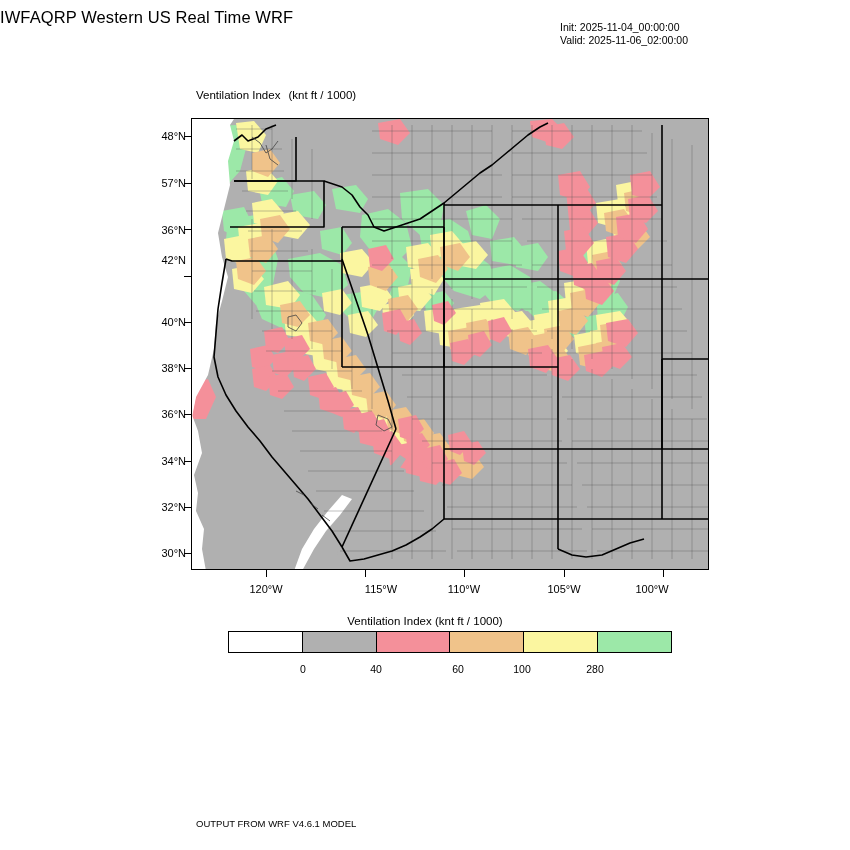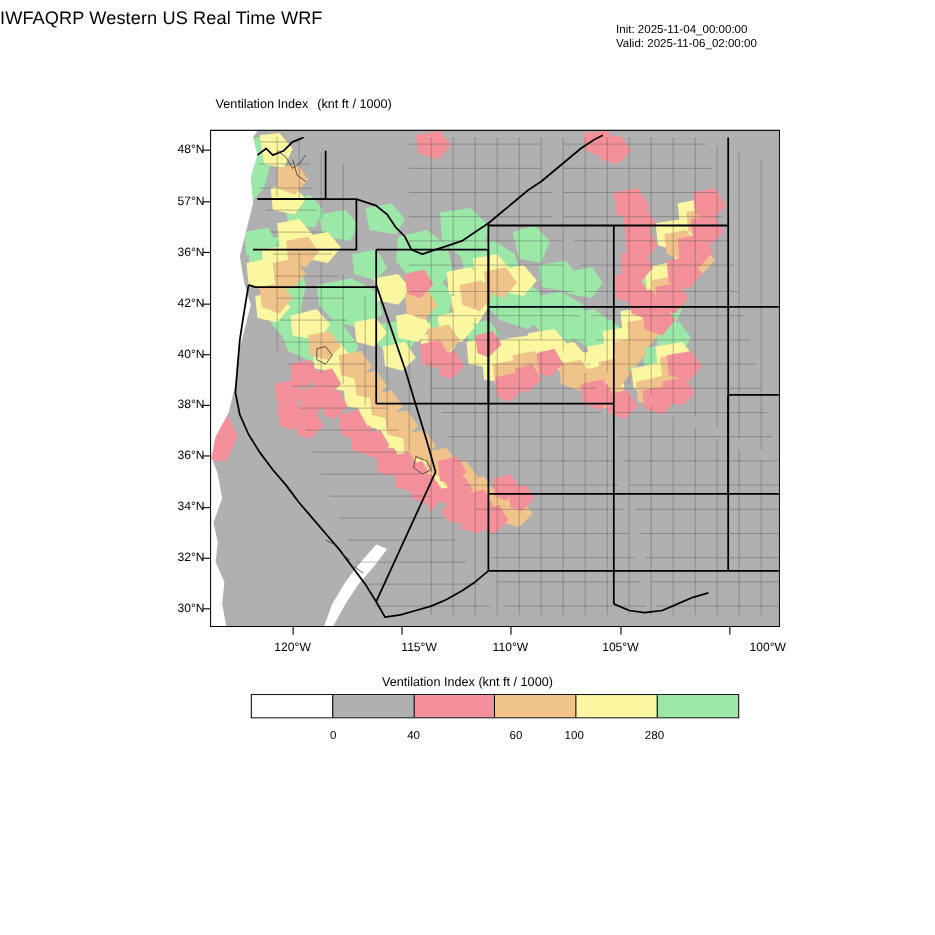--- a/index.html
+++ b/index.html
@@ -129,21 +129,21 @@
     <div>Valid: 2025-11-06_02:00:00</div>
   </div>
 
   <div class="panel-title">
     <span>Ventilation Index</span><span class="units">(knt ft / 1000)</span>
   </div>
 
   <div class="ytick" style="top:130px">48°N</div>
   <div class="ytick" style="top:177px">57°N</div>
   <div class="ytick" style="top:224px">36°N</div>
-  <div class="ytick" style="top:270px">42°N</div>
+  <div class="ytick" style="top:254px">42°N</div>
   <div class="ytick" style="top:316px">40°N</div>
   <div class="ytick" style="top:362px">38°N</div>
   <div class="ytick" style="top:408px">36°N</div>
   <div class="ytick" style="top:455px">34°N</div>
   <div class="ytick" style="top:501px">32°N</div>
   <div class="ytick" style="top:547px">30°N</div>
 
   <div class="tickmark-y" style="top:136px"></div>
   <div class="tickmark-y" style="top:183px"></div>
   <div class="tickmark-y" style="top:229px"></div>
@@ -152,21 +152,21 @@
   <div class="tickmark-y" style="top:368px"></div>
   <div class="tickmark-y" style="top:414px"></div>
   <div class="tickmark-y" style="top:461px"></div>
   <div class="tickmark-y" style="top:507px"></div>
   <div class="tickmark-y" style="top:553px"></div>
 
   <div class="xtick" style="left:226px">120°W</div>
   <div class="xtick" style="left:341px">115°W</div>
   <div class="xtick" style="left:424px">110°W</div>
   <div class="xtick" style="left:524px">105°W</div>
-  <div class="xtick" style="left:658px">100°W</div>
+  <div class="xtick" style="left:612px">100°W</div>
 
   <div class="tickmark-x" style="left:266px"></div>
   <div class="tickmark-x" style="left:365px"></div>
   <div class="tickmark-x" style="left:464px"></div>
   <div class="tickmark-x" style="left:564px"></div>
   <div class="tickmark-x" style="left:663px"></div>
 
   <div id="map-frame">
     <svg id="map-svg" width="518" height="452" viewBox="0 0 518 452">
 
@@ -430,20 +430,21 @@
   <div id="colorbar">
     <div style="background:#ffffff"></div>
     <div style="background:#b0b0b0"></div>
     <div style="background:#f4909a"></div>
     <div style="background:#f0c38a"></div>
     <div style="background:#fbf6a0"></div>
     <div style="background:#9ce8a8"></div>
   </div>
   <div class="cb-label" style="left:283px">0</div>
   <div class="cb-label" style="left:356px">40</div>
-  <div class="cb-label" style="left:449px">60</div>
+  <div class="cb-label" style="left:438px">60</div>
   <div class="cb-label" style="left:502px">100</div>
   <div class="cb-label" style="left:575px">280</div>
 
   <div class="footer">
+    <div>OUTPUT FROM WRF V4.6.1 MODEL</div>
   </div>
 
 </div>
 
 </body></html>

